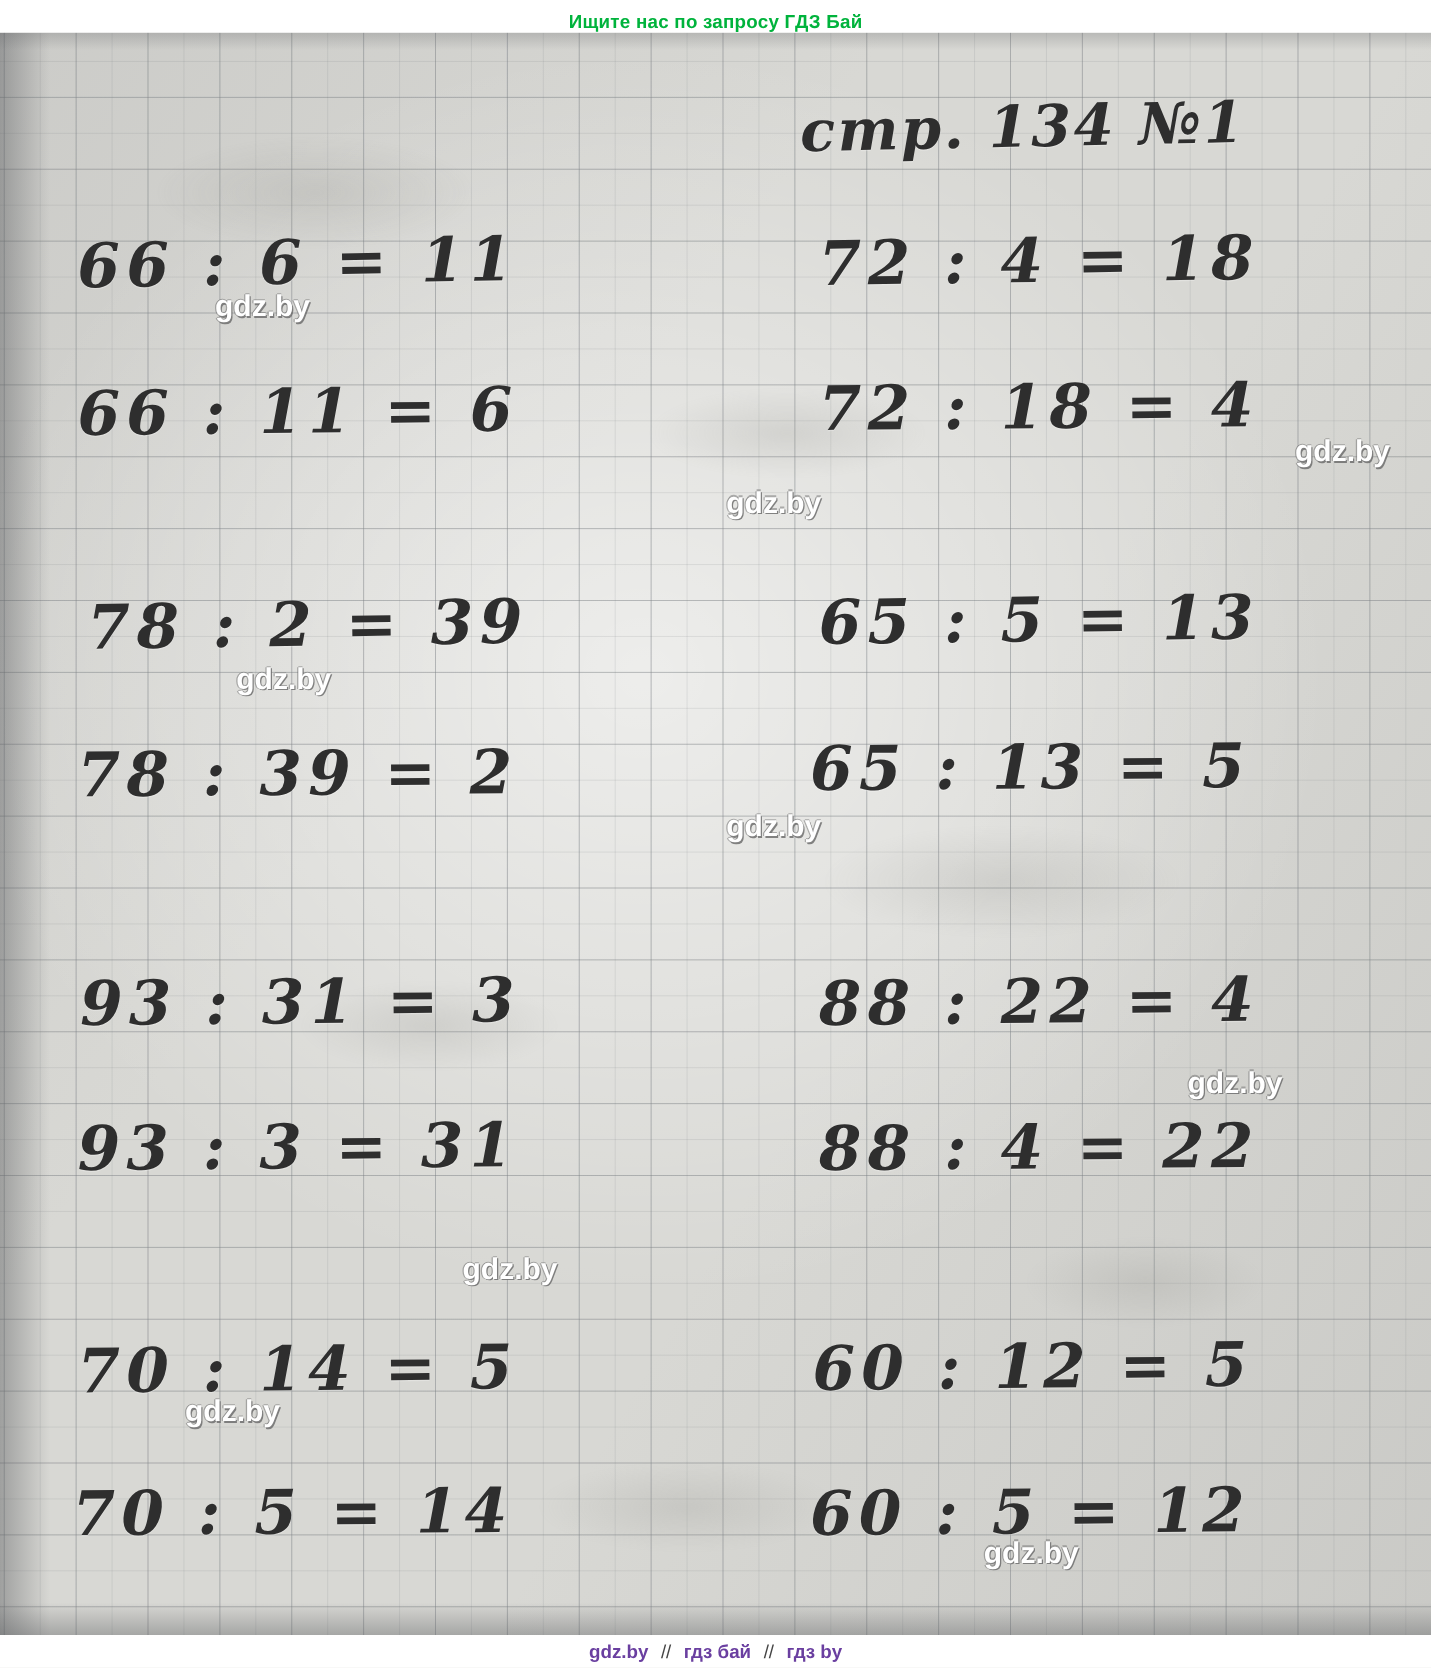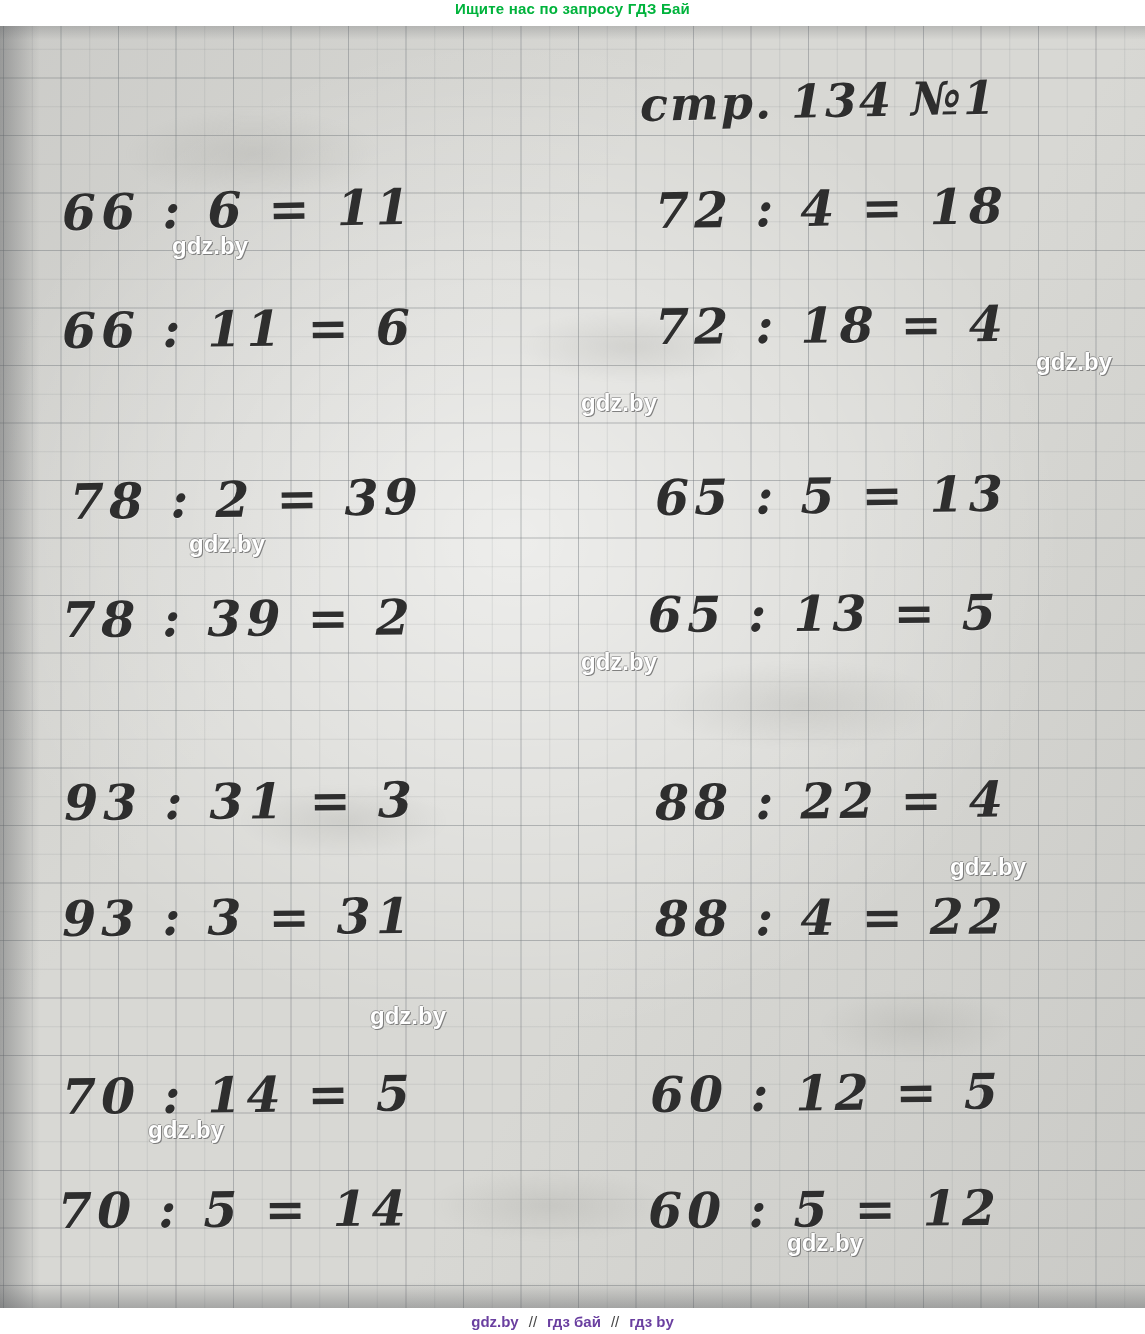--- a/index.html
+++ b/index.html
@@ -14,21 +14,21 @@
     position: relative;
     overflow: hidden;
   }
 
   
   .top-banner {
     height: 26px;
     width: 100%;
     background: #ffffff;
     display: flex;
-    align-items: flex-start;
+    align-items: flex-end;
     justify-content: center;
     position: relative;
     z-index: 5;
   }
   .top-banner-text {
     font-size: 15px;
     font-weight: bold;
     color: #00b33c;
     letter-spacing: 0.2px;
   }

